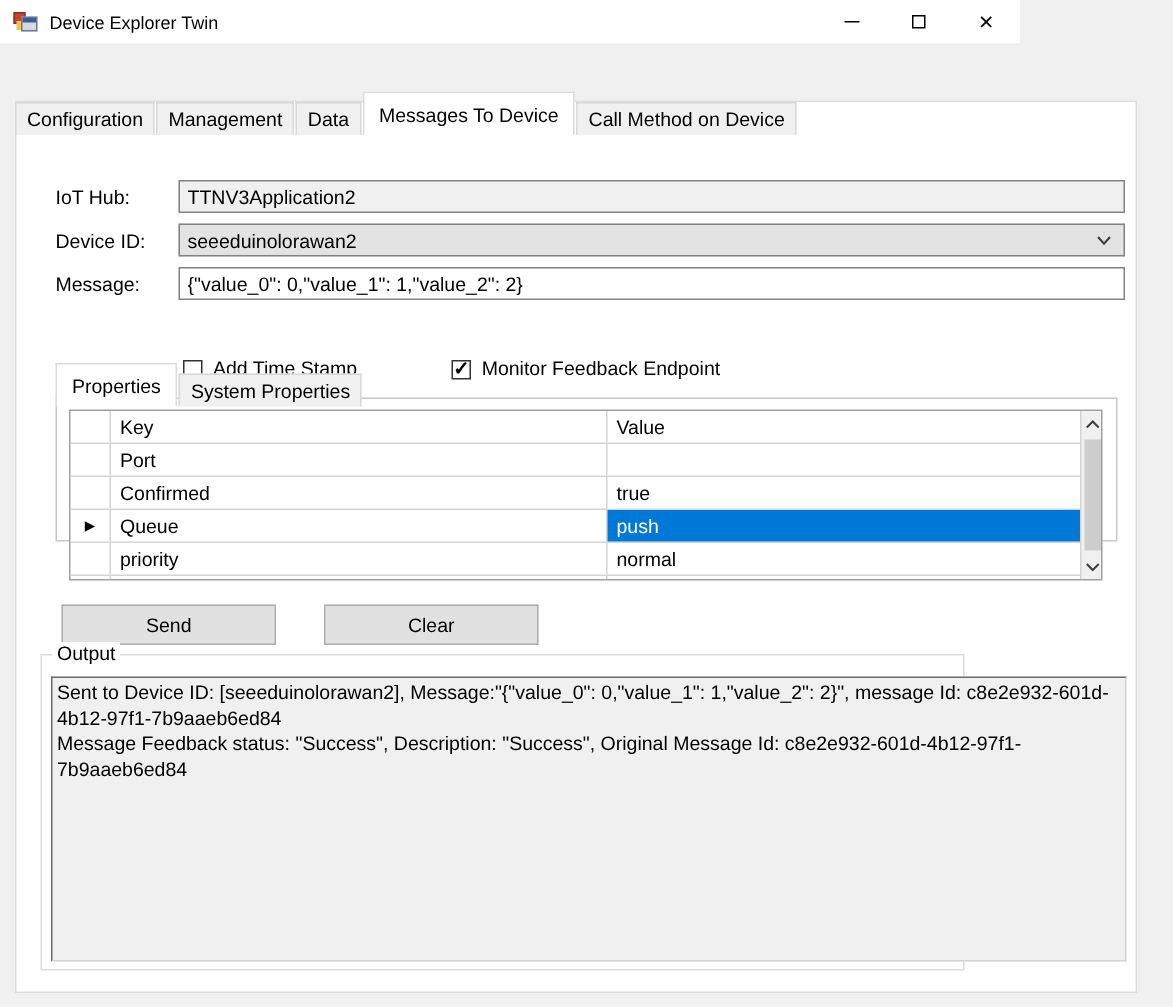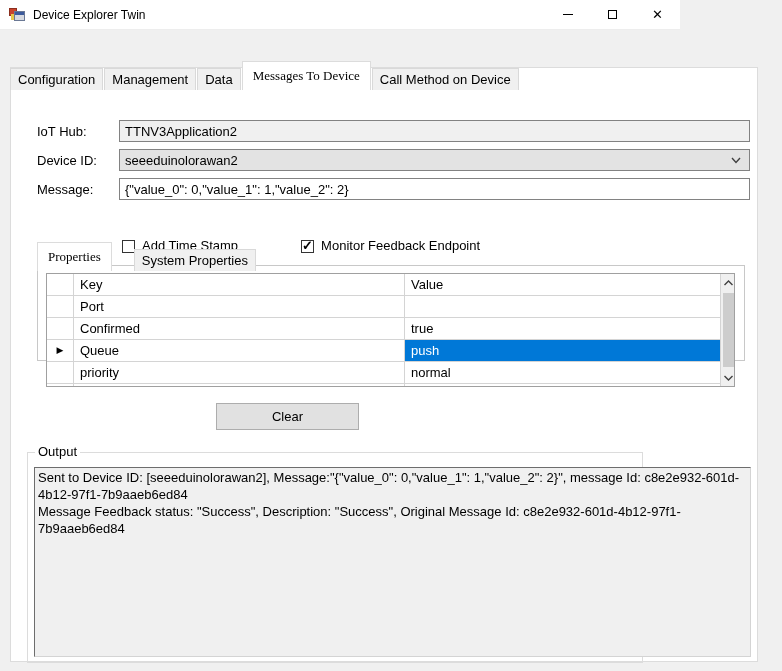--- a/index.html
+++ b/index.html
@@ -20,42 +20,42 @@
   .titlebar .title { margin-left:8px; font-size:12px; }
   .win-controls { margin-left:auto; display:flex; height:30px; }
   .win-btn { width:45px; height:30px; display:flex; align-items:center; justify-content:center; cursor:default; }
   .glyph-min { width:10px; height:1px; background:#000; }
   .glyph-max { width:9px; height:9px; border:1px solid #000; }
   .glyph-close { font-size:13px; line-height:1; }
   
   .tabstrip { position:absolute; left:10px; top:44px; display:flex; align-items:flex-end; z-index:3;margin-top:17px; }
   .tab { height:22px; padding:0 7px; display:flex; align-items:center;
     background:#f0f0f0; border:1px solid #d9d9d9; border-bottom:none; margin-right:1px; font-size:13px; }
-  .tab.active { height:24px; background:#ffffff; border-color:#dcdcdc; padding:14px 10px; position:relative;font-family:Liberation Serif, serif; }
+  .tab.active { height:24px; background:#ffffff; border-color:#dcdcdc; padding:14px 10px; position:relative; }
   .tab.active::after { content:""; position:absolute; left:0; right:0; bottom:-1px; height:2px; background:#fff; }
   .tabpage { position:absolute; left:10px; top:67px; width:748px; height:595px;
     background:#ffffff; border:1px solid #dcdcdc; z-index:2; }
   
   .section-title { position:absolute; left:26px; top:20px; }
   .frm-label { position:absolute; left:26px; }
   .frm-field { position:absolute; left:108px; width:631px; height:22px;
     border:1px solid #828282; font-family:"Liberation Sans",sans-serif; font-size:13px;
     padding:0 5px; display:flex; align-items:center; }
   input.frm-field { display:block; line-height:20px; }
   .f-readonly { background:#f0f0f0; }
   .f-combo { background:#e3e3e3; justify-content:flex-start; position:absolute; cursor:default; }
   .f-combo .chev { position:absolute; right:8px; top:7px; }
   .f-white { background:#ffffff; }
   
   .checkrow { position:absolute; left:111px; top:150px; display:flex; gap:63px; }
   .checkitem { display:flex; align-items:flex-end; cursor:default;margin-top:20px; }
   .checkbox { width:13px; height:13px; border:1px solid #333333; background:#ffffff; margin-right:7px; position:relative; }
   .checkbox .mark { position:absolute; left:0px; top:-3px; font-size:13px; font-weight:bold; color:#000; }
   
-  .subtabs { position:absolute; left:26px; top:174px; display:flex; align-items:flex-end; z-index:3;gap:21px; }
+  .subtabs { position:absolute; left:26px; top:174px; display:flex; align-items:flex-end; z-index:3; }
   .subpage { position:absolute; left:26px; top:197px; width:708px; height:96px;
     background:#ffffff; border:1px solid #c8c8c8; z-index:2; }
   
   .grid { position:absolute; left:8px; top:7px; width:689px; height:114px;
     border:1px solid #a0a0a0; background:#fff; display:flex; overflow:hidden; }
   .grid-body { width:673px; }
   .grow { display:flex; height:22px; border-bottom:1px solid #d4d4d4; }
   .gcell { display:flex; align-items:center; padding-left:6px; border-right:1px solid #d4d4d4; overflow:hidden; }
   .c-ind { width:27px; padding-left:0; justify-content:center; }
   .c-key { width:331px; }
@@ -64,21 +64,21 @@
   .row-arrow { font-size:9px; line-height:1; }
   .vscroll { width:16px; background:#f0f0f0; border-left:1px solid #d4d4d4;
     display:flex; flex-direction:column; align-items:center; }
   .vs-btn { height:17px; width:16px; display:flex; align-items:center; justify-content:center; }
   .vs-thumb { width:12px; flex:1; margin:2px 0; background:#cdcdcd; }
   
   .pushbtn { position:absolute; width:143px; height:27px; background:#e1e1e1;
     border:1px solid #adadad; display:flex; align-items:center; justify-content:center;
     font-size:13px; cursor:default; }
   
-  .groupbox { position:absolute; left:16px; top:384px; width:616px; height:211px;
+  .groupbox { position:absolute; left:16px; top:368px; width:616px; height:211px;
     border:1px solid #dcdcdc; }
   .group-label { position:absolute; left:7px; top:-9px; background:#ffffff; padding:0 3px; }
   .output-box { position:absolute; left:6px; top:14px; width:717px; height:190px;
     background:#f0f0f0; border:1px solid #d4d4d4; border-top-color:#6d6d6d; border-left-color:#6d6d6d;
     padding:1px 3px; font-size:13px; line-height:17px; white-space:pre-wrap; word-break:break-word; overflow:hidden; }
   .chev-svg { display:block; }
 </style>
 </head>
 <body>
 
@@ -207,20 +207,21 @@
         <div class="vs-thumb"></div>
         <div class="vs-btn">
           <svg width="9" height="6" viewBox="0 0 9 6">
               <polyline points="0.5,1 4.5,5 8.5,1" fill="none" stroke="#404040" stroke-width="1.4"></polyline>
             </svg>
         </div>
       </div>
     </div>
   </div>
 
+  <div class="pushbtn" style="left:30px; top:335px;">Send</div>
   <div class="pushbtn" style="left:205px; top:335px;">Clear</div>
 
   <div class="groupbox">
     <div class="group-label">Output</div>
     <div class="output-box">Sent to Device ID: [seeeduinolorawan2], Message:"{"value_0": 0,"value_1": 1,"value_2": 2}", message Id: c8e2e932-601d-4b12-97f1-7b9aaeb6ed84
 Message Feedback status: "Success", Description: "Success", Original Message Id: c8e2e932-601d-4b12-97f1-7b9aaeb6ed84</div>
   </div>
 
 </div>
 

